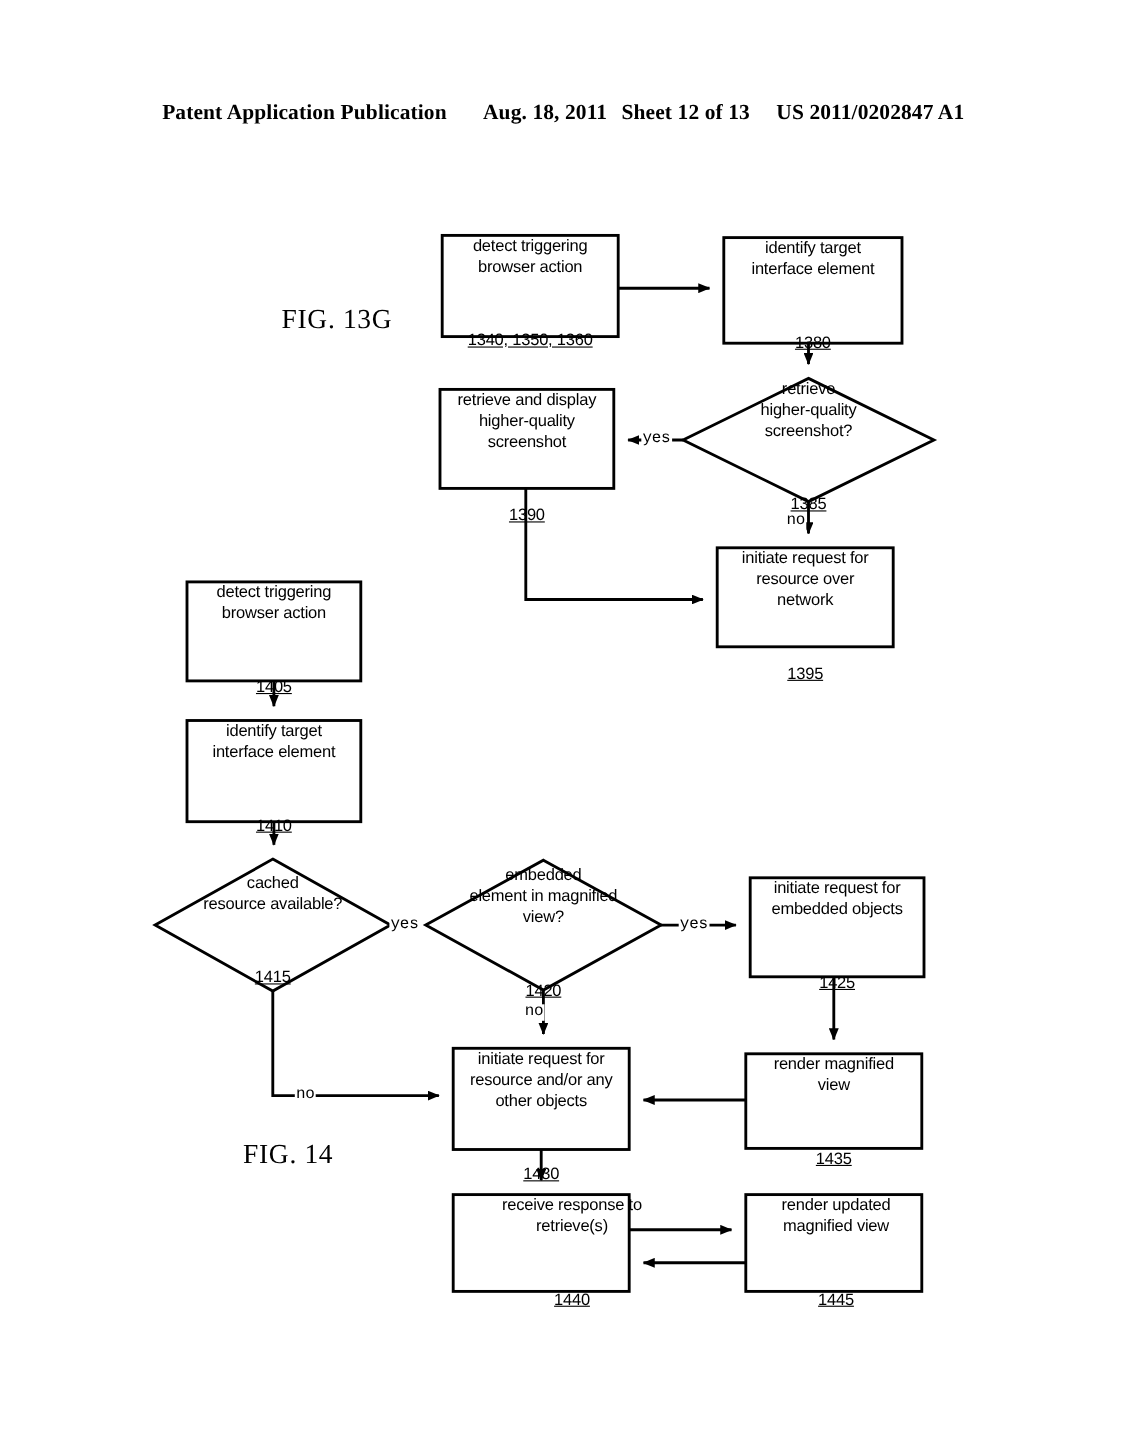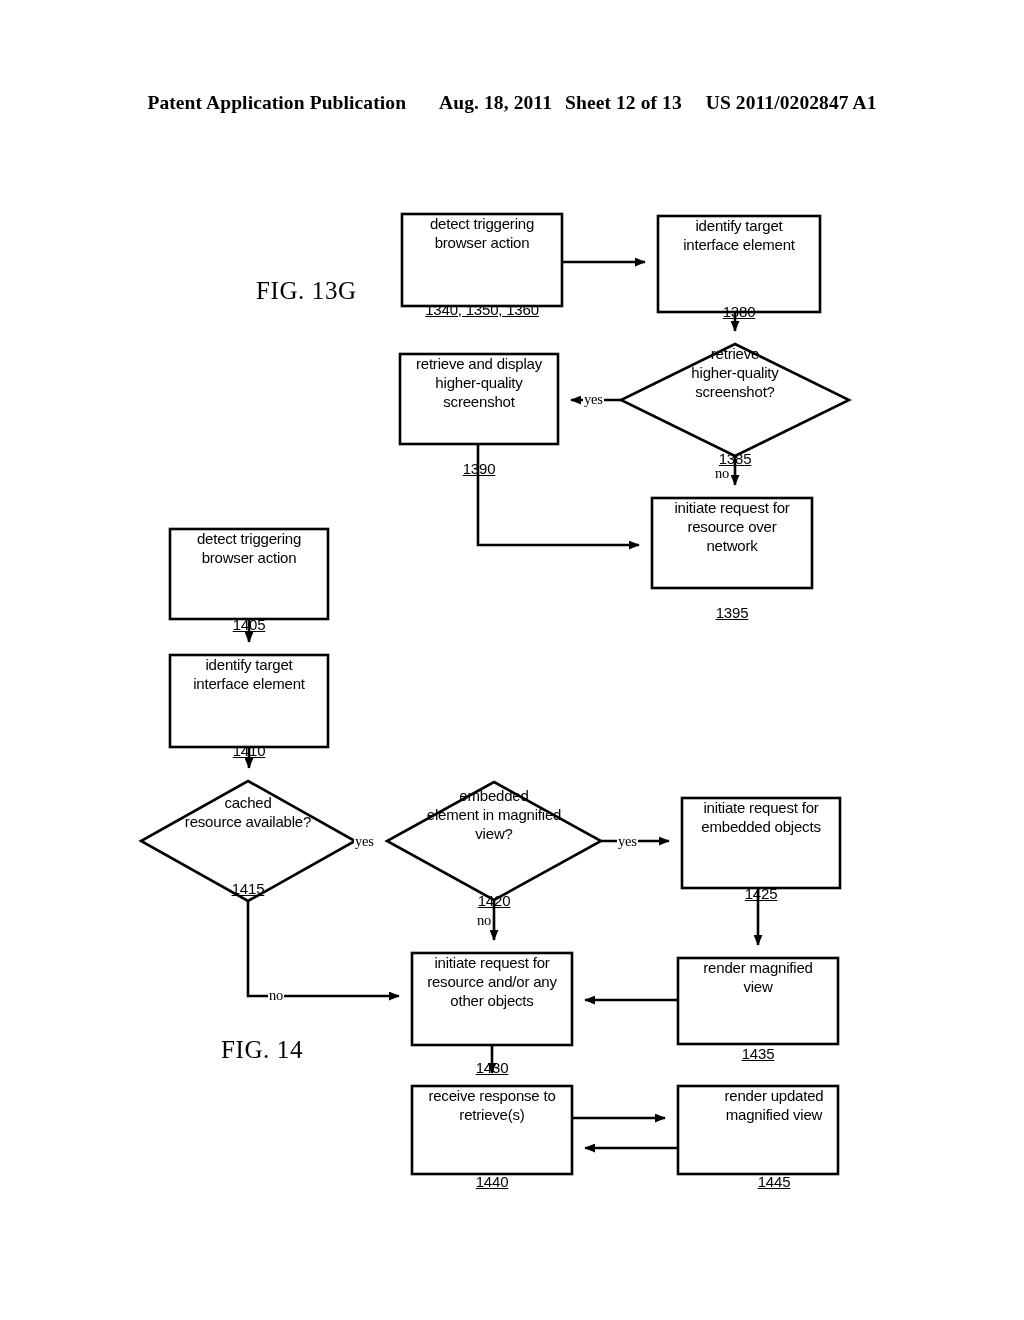--- a/index.html
+++ b/index.html
@@ -72,21 +72,21 @@
   .node-text .ref {
     text-decoration: underline;
     text-underline-offset: 1px;
     margin-top: 48px;
   }
   .node-text .ln { display: block; white-space: nowrap; }
 
   
   .edge-label {
     position: absolute;
-    font-family: Liberation Serif, serif;
+    font-family: Liberation Mono, monospace;
     font-size: 14.5px;
     line-height: 1;
     letter-spacing: -0.2px;
     background: #ffffff;
     padding: 0 1px;
   }
 
   
   .fig-caption {
     position: absolute;
@@ -244,27 +244,27 @@
     <span class="ln">other objects</span>
     <span class="ln ref">1430</span>
   </div>
 
   <div class="node-text" style="left:678px; top:958px; width:160px; height:86px;">
     <span class="ln">render magnified</span>
     <span class="ln">view</span>
     <span class="ln ref">1435</span>
   </div>
 
-  <div class="node-text" style="left:412px; top:1086px; width:160px; height:88px;">
+  <div class="node-text" style="left:412px; top:1086px; width:160px; height:88px;padding-left:28px;">
     <span class="ln">receive response to</span>
     <span class="ln">retrieve(s)</span>
     <span class="ln ref">1440</span>
   </div>
 
-  <div class="node-text" style="left:694px; top:1086px; width:160px; height:88px;">
+  <div class="node-text" style="left:680px; top:1086px; width:160px; height:88px;">
     <span class="ln">render updated</span>
     <span class="ln">magnified view</span>
     <span class="ln ref">1445</span>
   </div>
 
   <div class="edge-label" style="left:354px; top:834px;">yes</div>
   <div class="edge-label" style="left:617px; top:834px;">yes</div>
   <div class="edge-label" style="left:476px; top:913px;">no</div>
   <div class="edge-label" style="left:268px; top:988px;">no</div>
 

